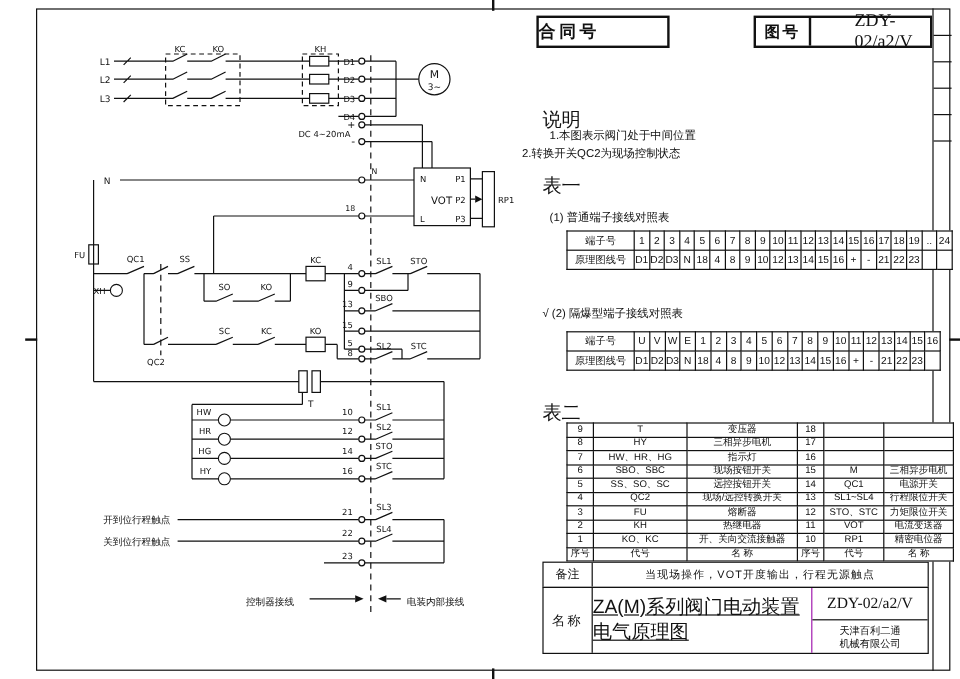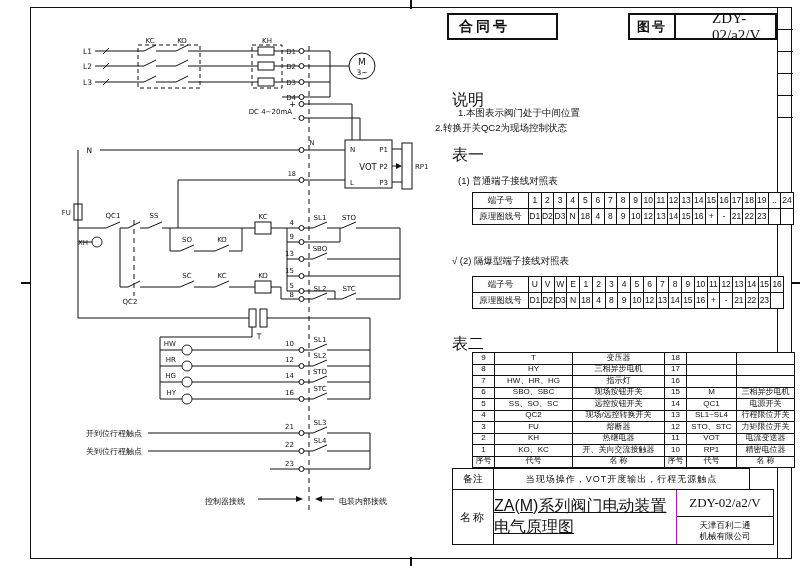--- a/index.html
+++ b/index.html
@@ -5,41 +5,41 @@
   html,body{margin:0;padding:0;background:#fff;}
   .page{position:relative;width:800px;height:566px;background:#fff;overflow:hidden;
         font-family:"Liberation Sans",sans-serif;color:#111;}
   .abs{position:absolute;}
   #frame{left:30px;top:7px;width:762px;height:552px;border:1.5px solid #111;box-sizing:border-box;}
   #strip{left:777px;top:7px;width:15px;height:552px;border-left:1.2px solid #111;box-sizing:border-box;}
   .strip-d{position:absolute;left:0;width:15px;height:1px;background:#111;}
   .tick{background:#111;}
   
   #contract-box{left:447px;top:13px;width:111px;height:27px;border:2px solid #111;box-sizing:border-box;
-    display:flex;align-items:center;padding-left:10px;font-size:14px;font-weight:bold;letter-spacing:3px;background:#fff;}
+    display:flex;align-items:center;font-size:14px;font-weight:bold;letter-spacing:3px;background:#fff;}
   #drawno-box{left:628px;top:13px;width:149px;height:27px;border:2px solid #111;box-sizing:border-box;display:flex;background:#fff;gap:36px;}
   #drawno-box .lab{width:44px;border-right:2px solid #111;display:flex;align-items:center;justify-content:center;
     font-size:13px;font-weight:bold;letter-spacing:2px;}
   #drawno-box .val{flex:1;display:flex;align-items:center;justify-content:center;
     font-family:"Liberation Serif",serif;font-size:15px;}
   
   .hd{font-size:16px;font-family:Liberation Serif, serif;}
   .note{font-size:9.5px;}
   .sub{font-size:9.5px;}
   
   table{border-collapse:collapse;table-layout:fixed;background:#fff;position:absolute;margin-left:20px;}
   td{border:1px solid #111;text-align:center;vertical-align:middle;padding:0;overflow:hidden;
      font-size:8.5px;line-height:1.1;}
   #table1{left:452px;top:192px;width:322px;height:33px;}
   #table2x{left:452px;top:276px;width:312px;height:33px;}
   #table1 td.lab,#table2x td.lab{font-size:8.5px;}
   #ctable{left:452px;top:352px;width:322px;height:116px;}
   #ctable td{font-size:8px;}
   
-  #remarks{left:452px;top:468px;width:298px;height:22px;border:1px solid #111;box-sizing:border-box;display:flex;background:#fff;}
+  #remarks{left:452px;top:468px;width:322px;height:22px;border:1px solid #111;box-sizing:border-box;display:flex;background:#fff;}
   #remarks .rlab{width:40px;border-right:1px solid #111;display:flex;align-items:center;justify-content:center;font-size:10px;}
   #remarks .rtxt{flex:1;display:flex;align-items:center;justify-content:center;font-size:9px;letter-spacing:1px;}
   #tblock{left:452px;top:489px;width:322px;height:56px;border:1px solid #111;box-sizing:border-box;display:flex;background:#fff;}
   #tblock .tb-name{width:40px;border-right:1px solid #111;display:flex;align-items:center;justify-content:center;
     font-size:11px;letter-spacing:2px;}
   #tblock .tb-title{width:182px;border-right:1px solid #a21caf;display:flex;align-items:center;justify-content:center;
     font-size:16px;text-decoration:underline;}
   #tblock .tb-right{flex:1;display:flex;flex-direction:column;}
   #tblock .tb-no{height:26px;border-bottom:1px solid #111;display:flex;align-items:center;justify-content:center;
     font-family:"Liberation Serif",serif;font-size:13px;}

